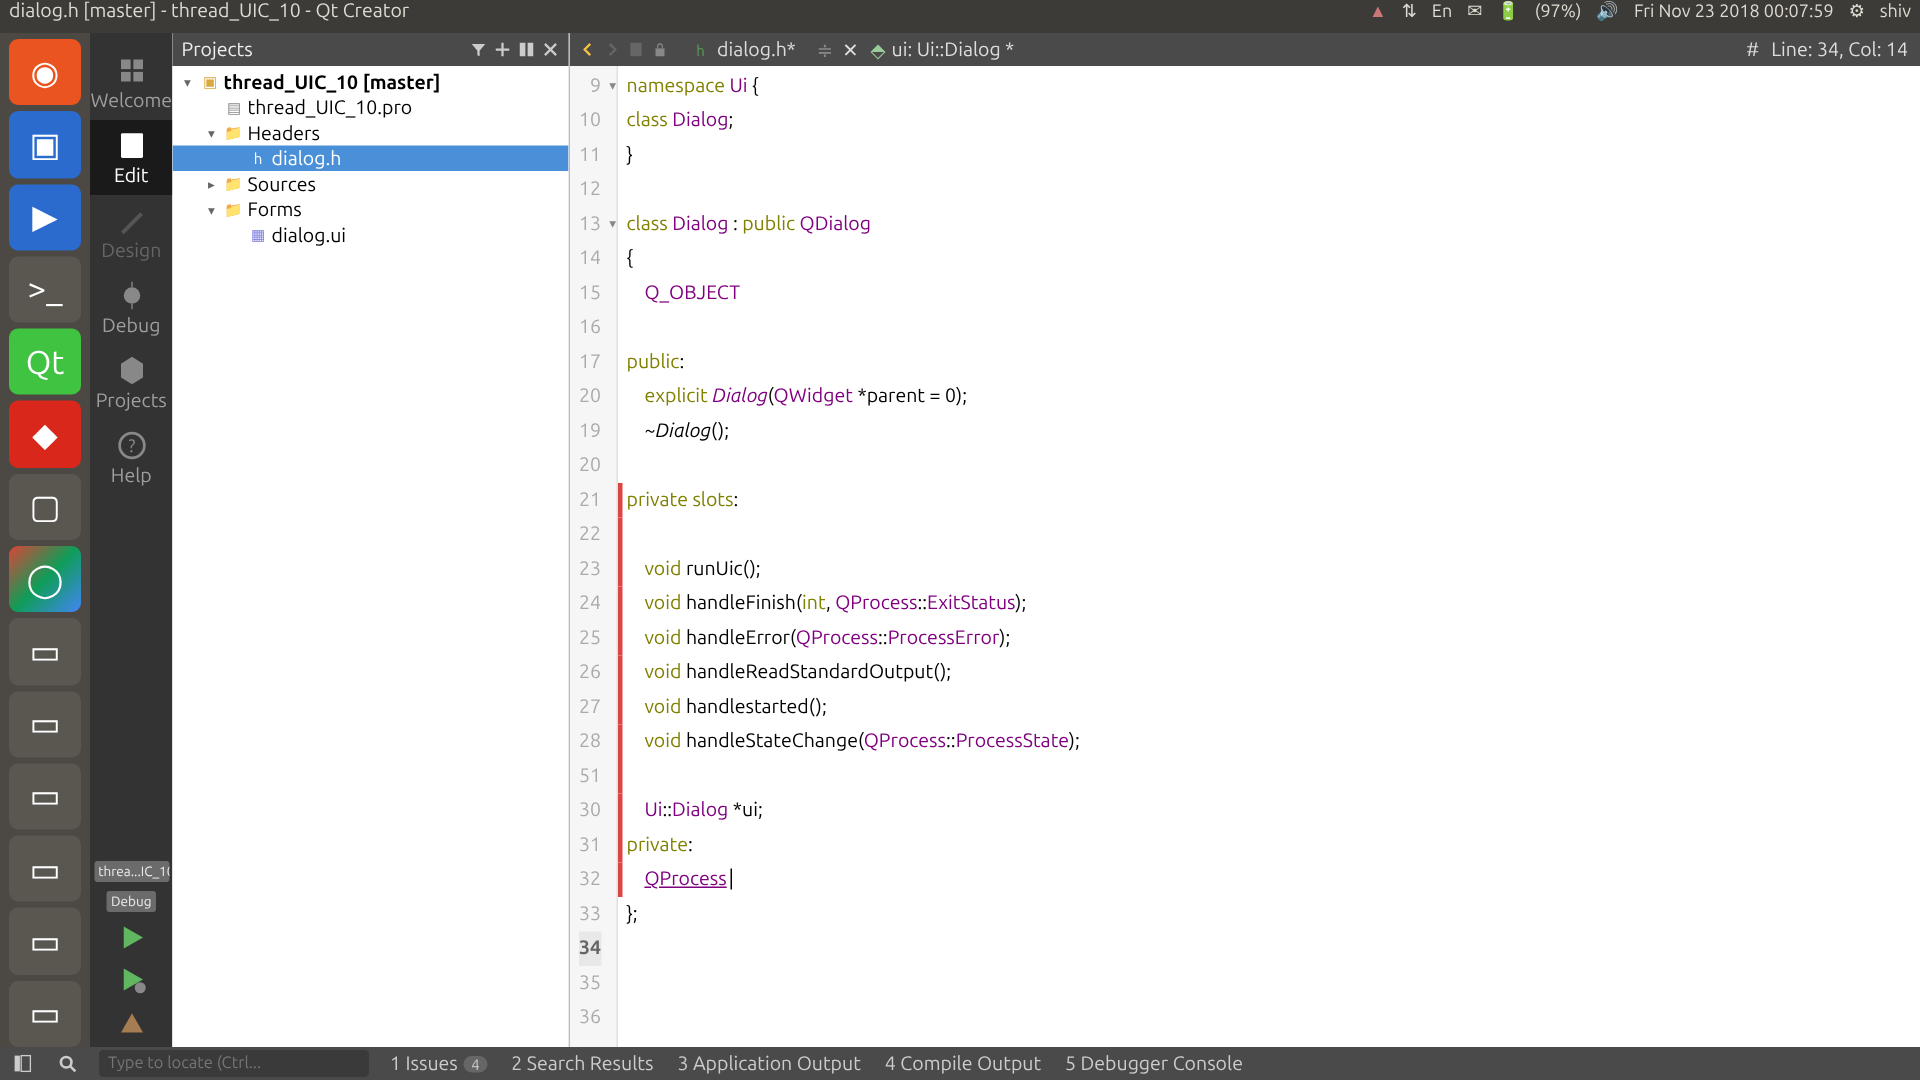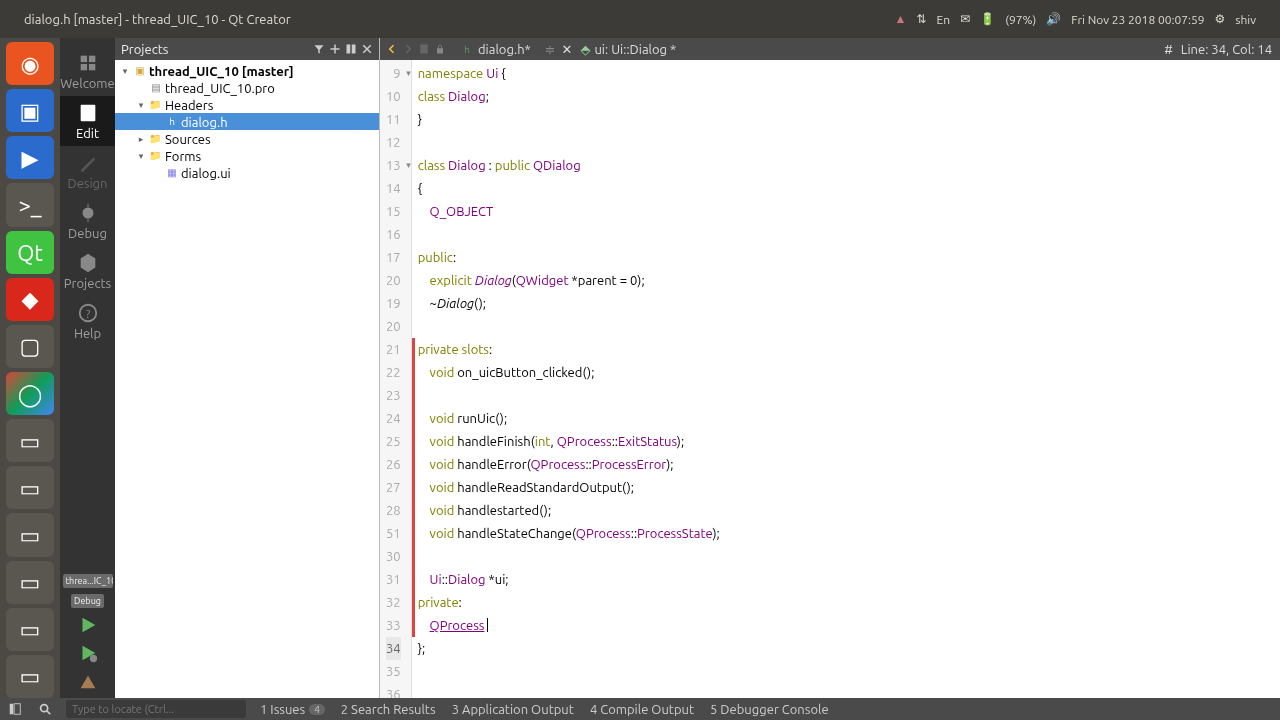--- a/index.html
+++ b/index.html
@@ -1,17 +1,17 @@
 <!DOCTYPE html>
 <html><head>
 <meta charset="utf-8">
 <style>
 *{margin:0;padding:0;box-sizing:border-box;font-family:"Ubuntu",sans-serif;font-size:13px}
 body{width:1280px;height:720px;background:#fff;overflow:hidden;display:flex;flex-direction:column}
-.topbar{height:38px;background:#3c3b37;color:#dfdbd2;display:flex;align-items:center;padding:0 24px;font-size:12px}
+.topbar{height:22px;background:#3c3b37;color:#dfdbd2;display:flex;align-items:flex-start;padding:0 6px;font-size:12px}
 .topbar .title{flex:0 0 auto}
 .topbar .spacer{flex:1}
 .topbar .tray{display:flex;gap:10px;align-items:center}
 .topbar .tray span{font-size:12px}
 .body{flex:1;display:flex;min-height:0}
 .launcher{width:60px;background:#4c4944;display:flex;flex-direction:column;align-items:center;padding-top:4px;gap:4px}
 .licon{width:48px;height:48px;border-radius:6px;display:flex;align-items:center;justify-content:center;font-size:22px;color:#fff;background:#2d2a27}
 .licon.blue{background:#2b6bce}
 .licon.green{background:#41c342}
 .licon.red{background:#d9281b}
@@ -43,21 +43,21 @@
 .tnode.sel .hfile{color:#fff}
 .editor{flex:1;display:flex;flex-direction:column;min-width:0;background:#fff}
 .edtabs{height:22px;background:#4a4a4a;color:#ddd;display:flex;align-items:center;font-size:12px}
 .edtabs .nav{display:flex;gap:4px;padding:0 6px}
 .edtabs svg{width:12px;height:12px;fill:#aaa}
 .tab{display:flex;align-items:center;gap:4px;padding:0 8px;height:22px}
 .edtabs .right{margin-left:auto;padding:0 8px;display:flex;gap:8px}
 .code{flex:1;display:flex;font-family:"DejaVu Sans Mono",monospace;font-size:14px;overflow:auto}
 .gutter{background:#f6f6f6;color:#aaa;text-align:right;padding:2px 10px 2px 6px;border-right:1px solid #e0e0e0;user-select:none}
 .gutter div{height:23px;line-height:23px;position:relative}
-.gutter .cl{background:#e8e8e8;color:#666;font-weight:normal}
+.gutter .cl{background:#e8e8e8;color:#666;font-weight:bold}
 .gutter .fold::after{content:"▾";position:absolute;right:-10px;font-size:9px;color:#888}
 .lines{flex:1;padding:2px 0 2px 6px}
 .line{height:23px;line-height:23px;white-space:pre;position:relative}
 .line.mod::before{content:"";position:absolute;left:-6px;top:0;bottom:0;width:3px;background:#d44}
 .kw{color:#808000}
 .type{color:#800080}
 .id{color:#000}
 .op{color:#000}
 .func{font-style:italic}
 .cursor{border-left:1px solid #000;animation:blink 1s steps(1) infinite}
@@ -290,21 +290,20 @@
             <div class="line">&nbsp;</div>
             <div class="line"><span class="kw">class</span> <span class="type">Dialog</span> <span class="op">:</span> <span class="kw">public</span> <span class="type">QDialog</span></div>
             <div class="line"><span class="op">{</span></div>
             <div class="line">    <span class="type">Q_OBJECT</span></div>
             <div class="line">&nbsp;</div>
             <div class="line"><span class="kw">public</span><span class="op">:</span></div>
             <div class="line">    <span class="kw">explicit</span> <span class="type func">Dialog</span><span class="op">(</span><span class="type">QWidget</span> <span class="op">*</span>parent <span class="op">=</span> <span class="op">0);</span></div>
             <div class="line">    <span class="op">~</span><span class="func">Dialog</span><span class="op">();</span></div>
             <div class="line">&nbsp;</div>
             <div class="line mod"><span class="kw">private</span> <span class="kw">slots</span><span class="op">:</span></div>
-            <div class="line mod">    <span class="kw">void</span> <span class="id">on_uicButton_clicked</span><span class="op">();</span></div>
             <div class="line mod">&nbsp;</div>
             <div class="line mod">    <span class="kw">void</span> <span class="id">runUic</span><span class="op">();</span></div>
             <div class="line mod">    <span class="kw">void</span> <span class="id">handleFinish</span><span class="op">(</span><span class="kw">int</span><span class="op">,</span> <span class="type">QProcess</span><span class="op">::</span><span class="type">ExitStatus</span><span class="op">);</span></div>
             <div class="line mod">    <span class="kw">void</span> <span class="id">handleError</span><span class="op">(</span><span class="type">QProcess</span><span class="op">::</span><span class="type">ProcessError</span><span class="op">);</span></div>
             <div class="line mod">    <span class="kw">void</span> <span class="id">handleReadStandardOutput</span><span class="op">();</span></div>
             <div class="line mod">    <span class="kw">void</span> <span class="id">handlestarted</span><span class="op">();</span></div>
             <div class="line mod">    <span class="kw">void</span> <span class="id">handleStateChange</span><span class="op">(</span><span class="type">QProcess</span><span class="op">::</span><span class="type">ProcessState</span><span class="op">);</span></div>
             <div class="line mod">&nbsp;</div>
             <div class="line mod">    <span class="type">Ui</span><span class="op">::</span><span class="type">Dialog</span> <span class="op">*</span>ui<span class="op">;</span></div>
             <div class="line mod"><span class="kw">private</span><span class="op">:</span></div>

